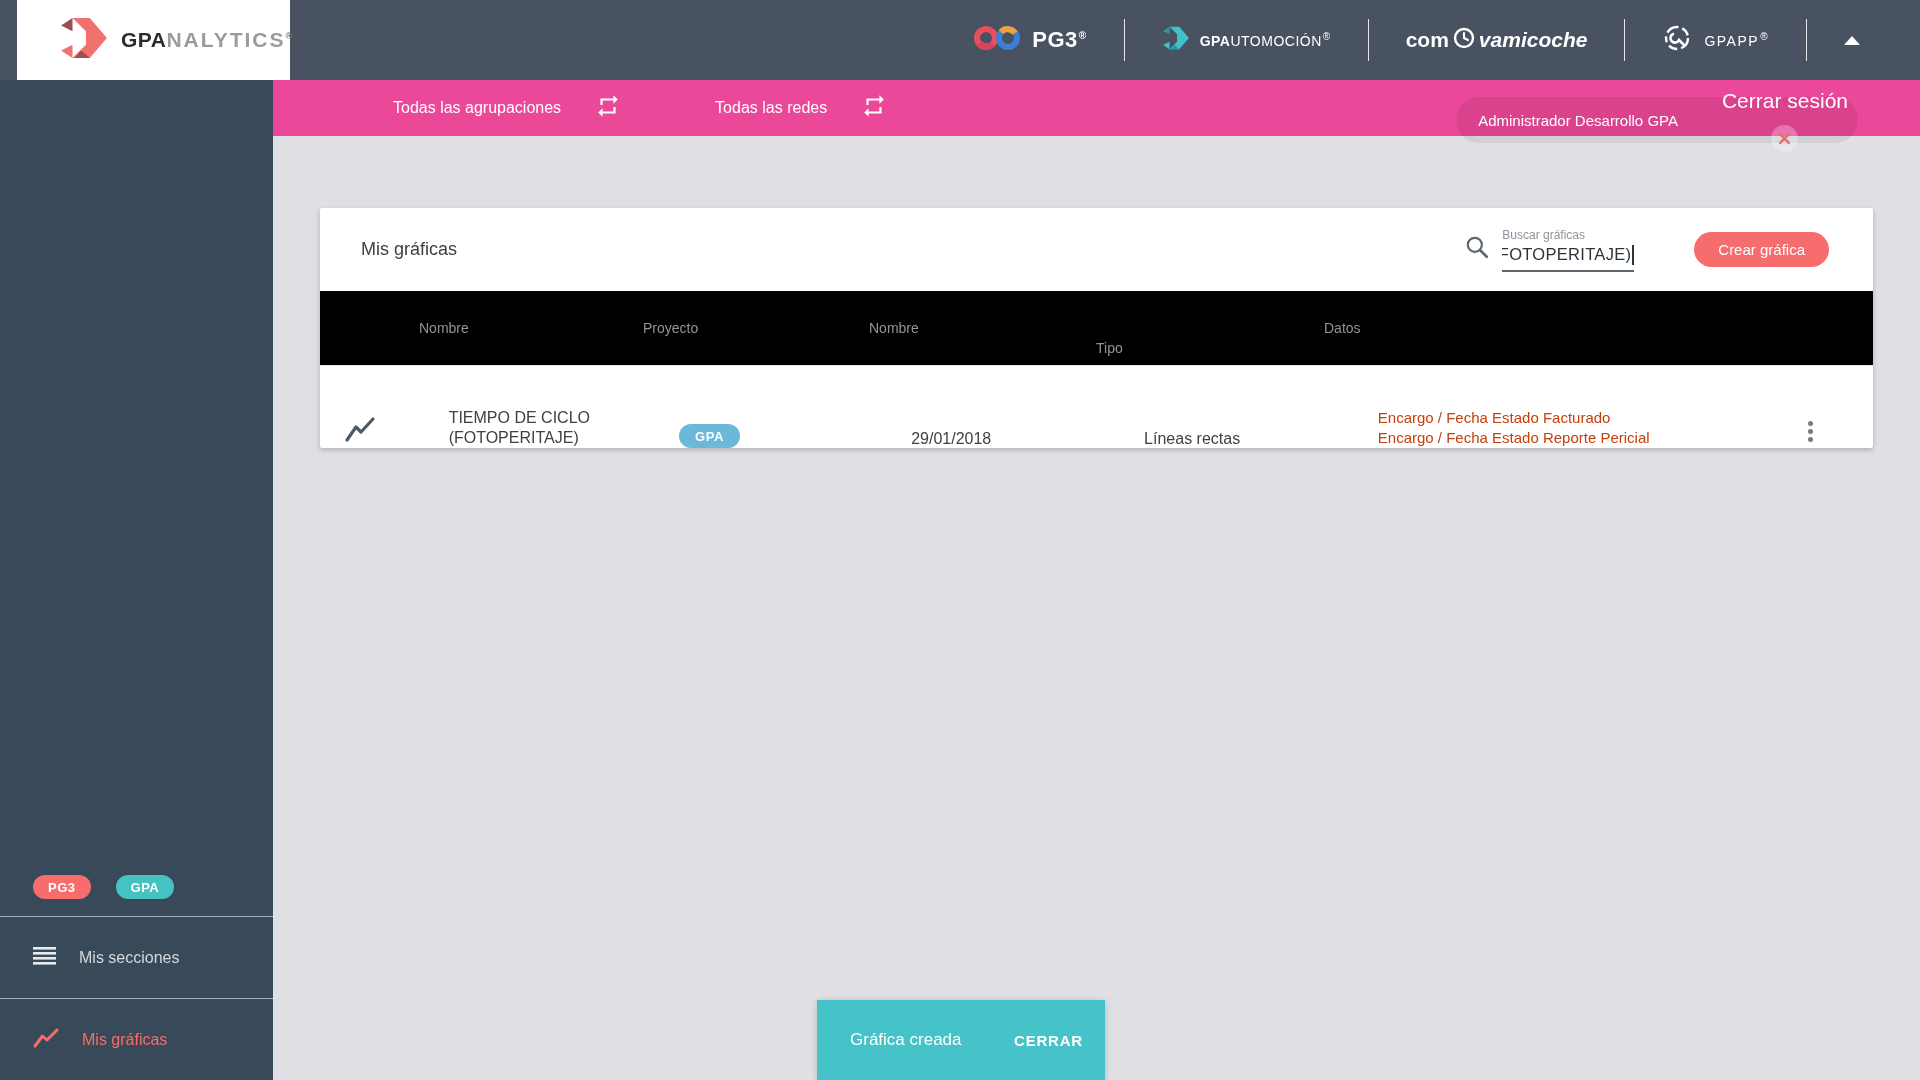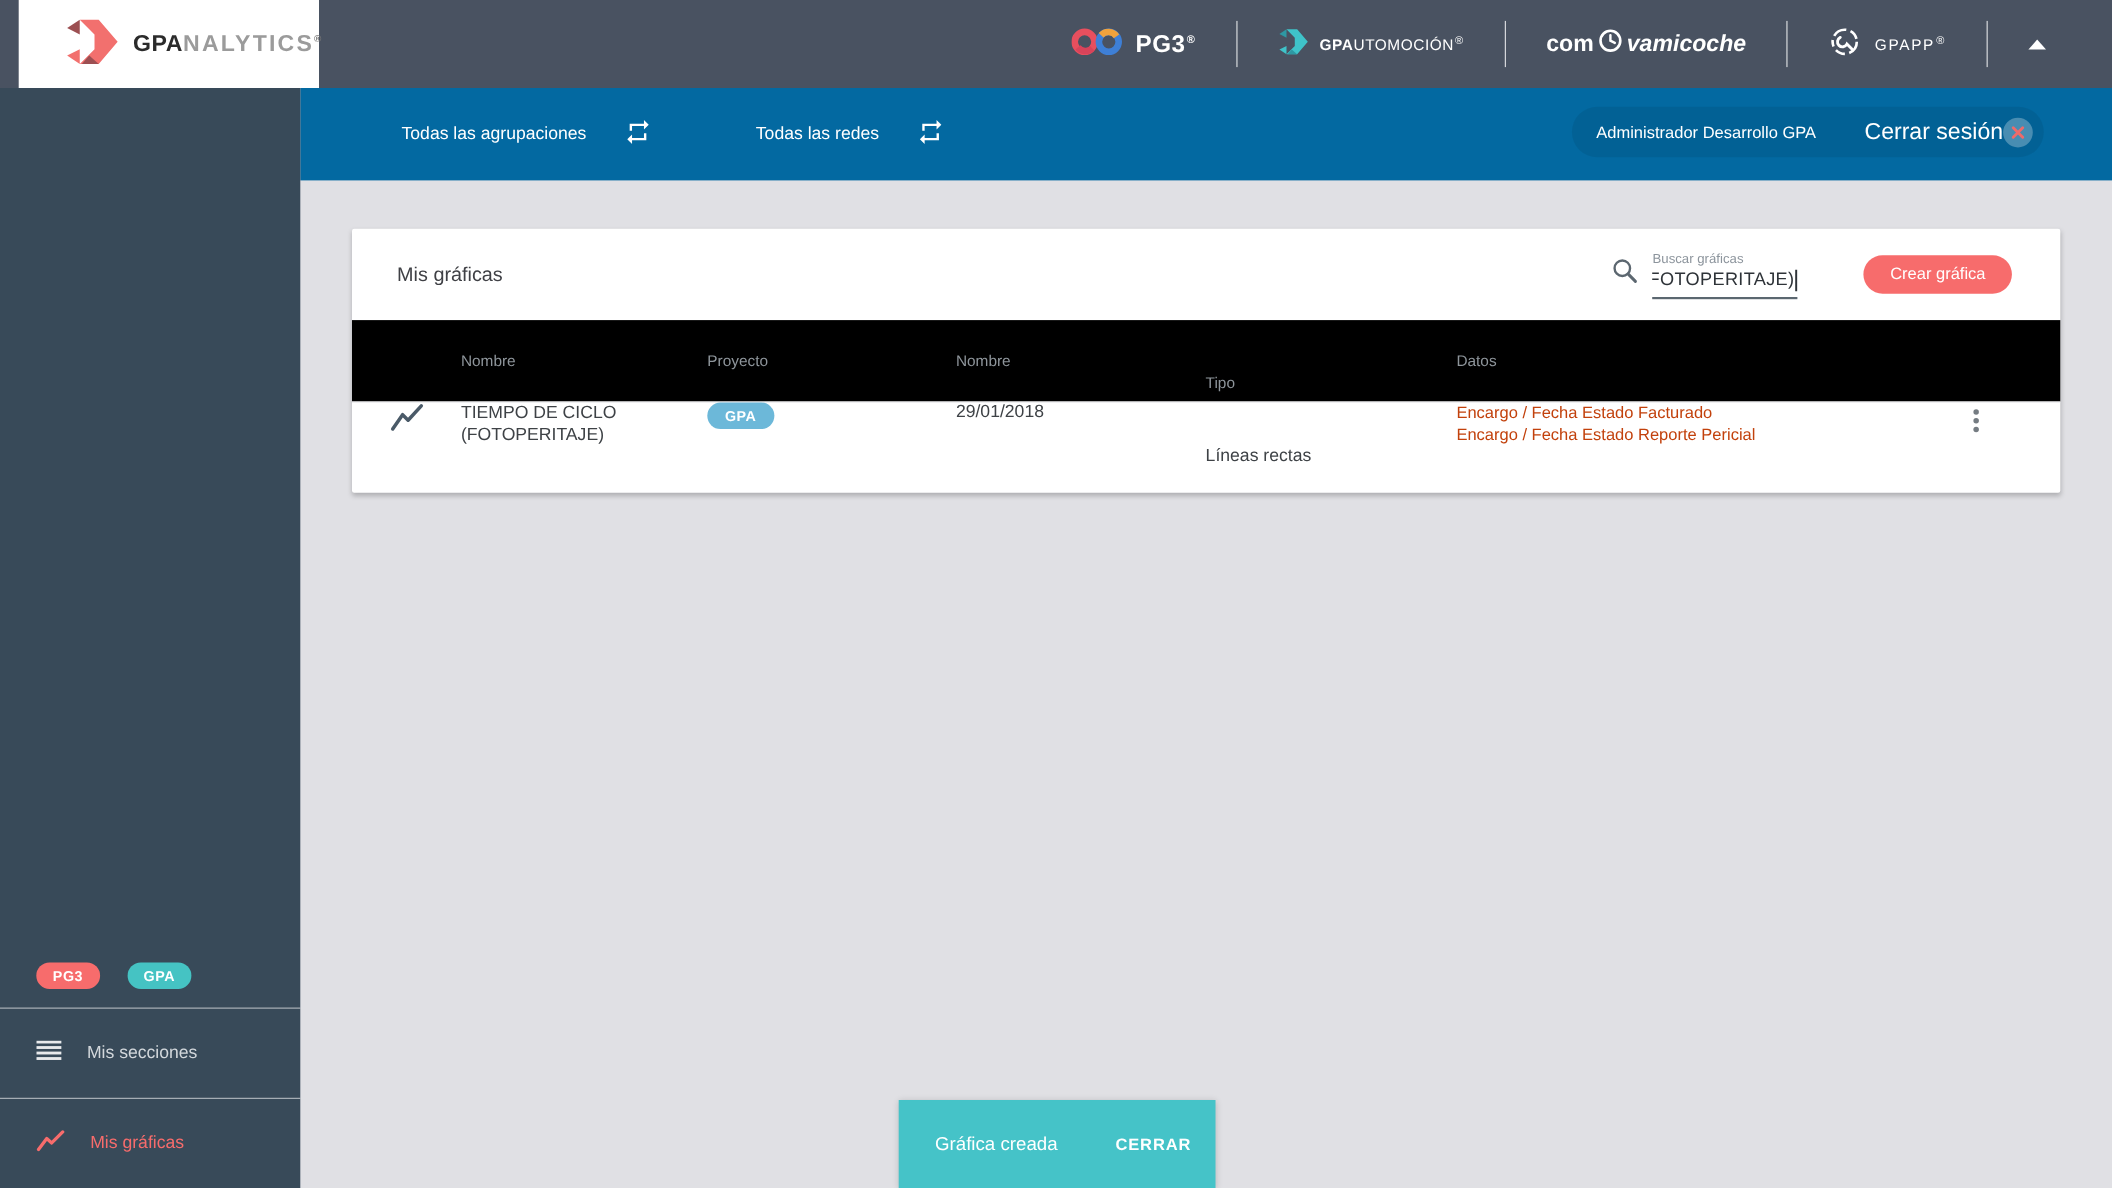--- a/index.html
+++ b/index.html
@@ -23,28 +23,28 @@
     border-right:8px solid transparent; border-bottom:9px solid #ffffff; cursor:pointer; }
 
   
   .logobox { position:absolute; left:17px; top:0; width:273px; height:80px; background:#ffffff;
     display:flex; align-items:center; padding-left:42px; gap:12px; z-index:6; }
   .brand-text { font-size:21px; color:#2b2b2b; font-weight:bold; letter-spacing:.5px; white-space:nowrap; }
   .brand-text .gray { color:#9b9b9b; font-weight:bold; letter-spacing:2px; }
   .brand-text .reg { font-size:9px; color:#777; vertical-align:super; }
 
   
-  .redbar { position:absolute; left:273px; top:80px; width:1647px; height:84px;
-    background:#0369a1; display:flex; align-items:center; padding-left:92px; color:#fff; }
+  .redbar { position:absolute; left:273px; top:80px; width:1647px; height:56px;
+    background:#ec4899; display:flex; align-items:center; padding-left:120px; color:#fff; }
   .filter-group { display:flex; align-items:center; gap:34px; margin-right:94px; cursor:pointer; }
   .filter-label { font-size:16px; }
   .user-pill { position:absolute; right:62px; top:17px; height:46px; border-radius:23px;
     background:rgba(0,0,0,0.07); display:flex; align-items:center; padding:0 10px 0 22px; gap:44px;justify-content:flex-end; }
   .user-name { font-size:15px; color:#fff; }
-  .logout-btn { display:flex; align-items:center; cursor:pointer; background:none; border:none; color:#fff; }
+  .logout-btn { display:flex; align-items:center; gap:12px; cursor:pointer; background:none; border:none; color:#fff;flex-direction:column; }
   .logout-label { font-size:21px; }
   .x-circle { width:27px; height:27px; border-radius:50%; background:rgba(255,255,255,0.28);
     display:flex; align-items:center; justify-content:center; }
 
   
   .sidebar { position:absolute; left:0; top:80px; width:273px; height:1000px;
     background:#384A59; display:flex; flex-direction:column; z-index:4; }
   .side-spacer { flex:1; }
   .badge-row { height:58px; display:flex; align-items:center; padding-left:33px; gap:25px; }
   .side-badge { height:24px; border-radius:12px; display:flex; align-items:center;
@@ -69,22 +69,22 @@
   .search-valuebox { display:flex; justify-content:flex-end; overflow:hidden; white-space:nowrap; align-items:center; }
   .search-value { font-size:16.5px; color:#2e3338; letter-spacing:.3px; }
   .caret { width:2px; height:20px; background:#2e3338; margin-left:1px; flex:0 0 auto; }
   .create-btn { margin-left:48px; margin-bottom:5px; height:35px; border:none; border-radius:17.5px;
     background:#F76C6C; color:#fff; font-size:15px; padding:0 24px; cursor:pointer;
     font-family:"Liberation Sans", sans-serif; }
 
   
   .thead { height:74px; background:#000000; display:flex; align-items:center;
     font-size:14px; color:#8e959b; }
-  .trow { height:83px; display:flex; align-items:flex-start; border-top:1px solid #e7e7ea;
-    font-size:16px; color:#3e4246; cursor:pointer; }
+  .trow { height:83px; display:flex; align-items:flex-end; border-top:1px solid #e7e7ea;
+    font-size:16px; color:#3e4246; cursor:pointer;gap:48px; }
   .c0 { width:99px; display:flex; justify-content:center; }
   .c1 { width:224px; } .c2 { width:226px; } .c3 { width:227px; }
   .c4 { width:228px;margin-top:40px; } .c5 { width:396px; } .c6 { width:153px; display:flex; justify-content:center; }
   .name-cell { max-width:205px; line-height:20px; }
   .proj-badge { display:inline-flex; align-items:center; height:24px; border-radius:12px;
     background:#6CB8D9; color:#fff; font-size:13px; font-weight:bold; letter-spacing:.5px; padding:0 16px; }
   .datos-line { font-size:15px; line-height:20px; color:#c2410c; }
   .kebab { background:none; border:none; cursor:pointer; display:flex; flex-direction:column;
     gap:3px; align-items:center; padding:6px; }
   .kebab i { width:5px; height:5px; border-radius:50%; background:#757c82; }

